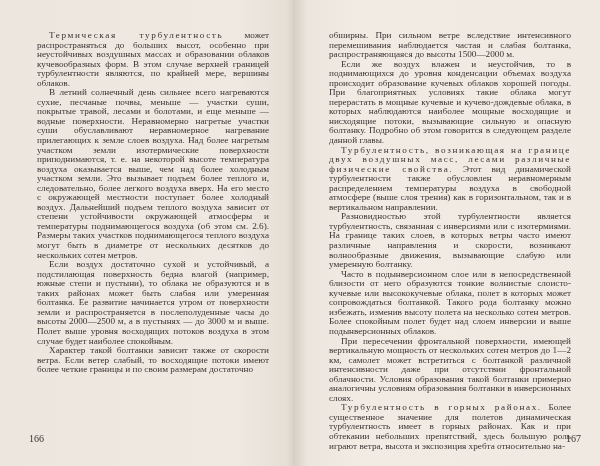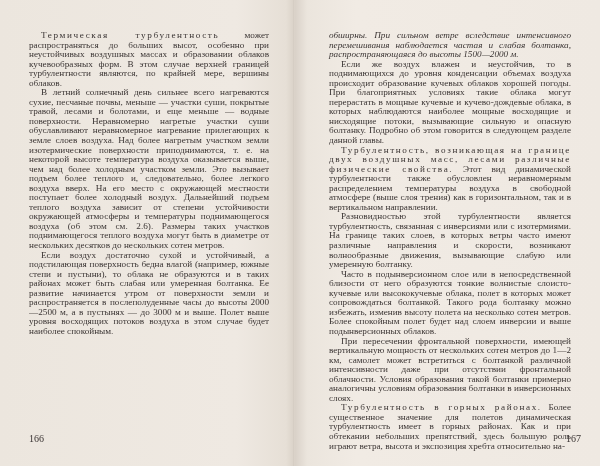--- a/index.html
+++ b/index.html
@@ -10,57 +10,58 @@
       color: #3a3433;
     }
     .spread { position: relative; width: 600px; height: 466px; display: flex; }
     .page {
       position: relative; height: 466px; box-sizing: border-box;
       background: #efe9e2;
     }
     .page.left {
       width: 295px;
       background: linear-gradient(to right, #ece6de 0%, #efe9e2 80%, #e6dfd6 97%, #d8d0c6 100%);
-      padding: 31px 26px 0 29px;
+      padding: 31px 26px 0 37px;
     }
     .page.right {
       width: 305px;
       background: linear-gradient(to right, #d9d1c8 0%, #ebe5dd 4%, #f1ebe4 20%, #efe9e2 100%);
       padding: 31px 29px 0 34px;
     }
     .gutter {
       position: absolute; left: 293px; top: 0; width: 6px; height: 466px;
       background: linear-gradient(to right, #d3cbc1, #e2dad1 50%, #d6cec5);
     }
     .text p {
       margin: 0;
       font-size: 9.2px;
       line-height: 9.55px;
       text-align: justify;
       text-indent: 12px;
       hyphens: manual;
     }
-    .text p.cont { text-indent: 0; font-style: italic; }
+    .text p.cont { text-indent: 0; }
     .spaced { letter-spacing: 1.6px; }
     .pagenum {
       position: absolute; top: 433px;
       font-size: 10px; color: #3a3433; text-align: right;
     }
     .page.left .pagenum { left: 29px; }
     .page.right .pagenum { right: 19px; }
   </style>
 </head>
 <body>
 
 <div class="spread">
   <div class="page left">
     <div class="text">
       <p><span class="spaced">Термическая турбулентность</span><span> может распространяться до больших высот, особенно при неустойчивых воздушных массах и образовании облаков кучевообразных форм. В этом случае верхней границей турбулентности являются, по крайней мере, вершины облаков.</span></p>
       <p>В летний солнечный день сильнее всего нагреваются сухие, песчаные почвы, меньше — участки суши, покрытые травой, лесами и болотами, и еще меньше — водные поверхности. Неравномерно нагретые участки суши обуславливают неравномерное нагревание прилегающих к земле слоев воздуха. Над более нагретым участком земли изотермические поверхности приподнимаются, т. е. на некоторой высоте температура воздуха оказывается выше, чем над более холодным участком земли. Это вызывает подъем более теплого и, следовательно, более легкого воздуха вверх. На его место с окружающей местности поступает более холодный воздух. Дальнейший подъем теплого воздуха зависит от степени устойчивости окружающей атмосферы и температуры поднимающегося воздуха (об этом см. 2.6). Размеры таких участков поднимающегося теплого воздуха могут быть в диаметре от нескольких десятков до нескольких сотен метров.</p>
       <p>Если воздух достаточно сухой и устойчивый, а подстилающая поверхность бедна влагой (например, южные степи и пустыни), то облака не образуются и в таких районах может быть слабая или умеренная болтанка. Ее развитие начинается утром от поверхности земли и распространяется в послеполуденные часы до высоты 2000—2500 м, а в пустынях — до 3000 м и выше. Полет выше уровня восходящих потоков воздуха в этом случае будет наиболее спокойным.</p>
+      <p>Характер такой болтанки зависит также от скорости ветра. Если ветер слабый, то восходящие потоки имеют более четкие границы и по своим размерам достаточно</p>
     </div>
     <div class="pagenum">166</div>
   </div>
 
   <div class="gutter"></div>
 
   <div class="page right">
     <div class="text">
       <p class="cont">обширны. При сильном ветре вследствие интенсивного перемешивания наблюдается частая и слабая болтанка, распространяющаяся до высоты 1500—2000 м.</p>
       <p>Если же воздух влажен и неустойчив, то в поднимающихся до уровня конденсации объемах воздуха происходит образование кучевых облаков хорошей погоды. При благоприятных условиях такие облака могут перерастать в мощные кучевые и кучево-дождевые облака, в которых наблюдаются наиболее мощные восходящие и нисходящие потоки, вызывающие сильную и опасную болтанку. Подробно об этом говорится в следующем разделе данной главы.</p>

